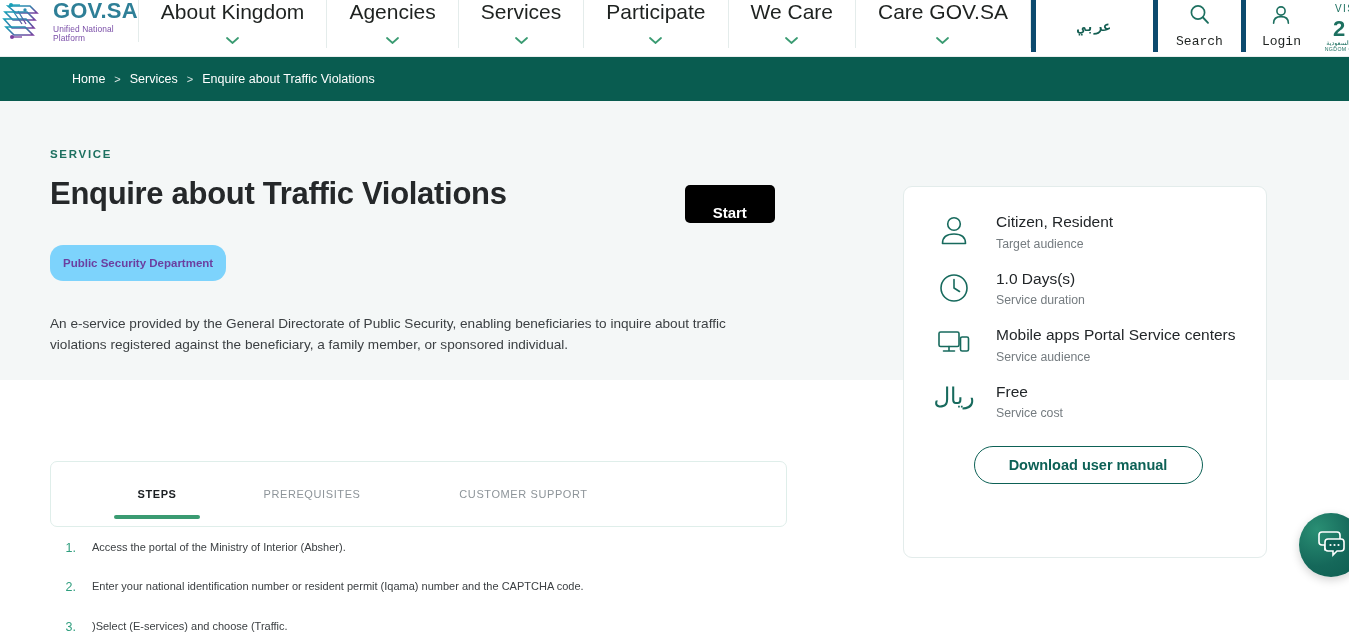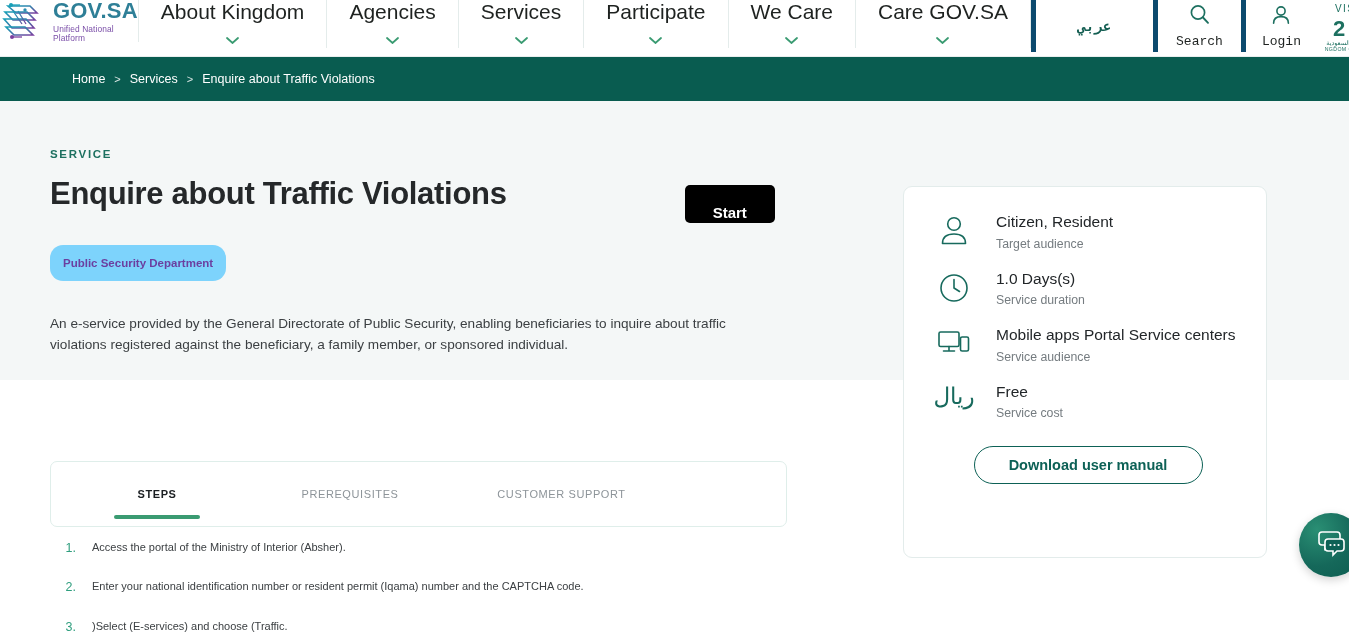--- a/index.html
+++ b/index.html
@@ -94,21 +94,21 @@
   .tabcard {
     position:absolute; left:50px; top:461px; width:737px; height:66px;
     background:#fff; border:1px solid #dfeeea; border-radius:7px;
     display:flex; align-items:center;
   }
   .tab {
     font-size:11px; letter-spacing:.6px; color:#8d9499; cursor:pointer;
     position:relative; height:47px; display:flex; align-items:center; justify-content:center;
   }
   .tab.t0 { width:86px; margin-left:63px; font-weight:700; color:#1b1f22; }
-  .tab.t1 { width:134px; margin-left:83px; }
+  .tab.t1 { width:134px; margin-left:45px; }
   .tab.t2 { width:175px; margin-left:57px; }
   .tab.active::after {
     content:""; position:absolute; left:0; right:0; bottom:-1px; height:4px;
     background:#3a9b72; border-radius:2px;
   }
 
   
   .steps { position:absolute; left:50px; top:540px; width:737px; }
   .step { display:flex; gap:16px; margin-bottom:24px; }
   .step-n { width:26px; text-align:right; font-size:12.5px; color:#2f9e7e; padding-top:1px; }

